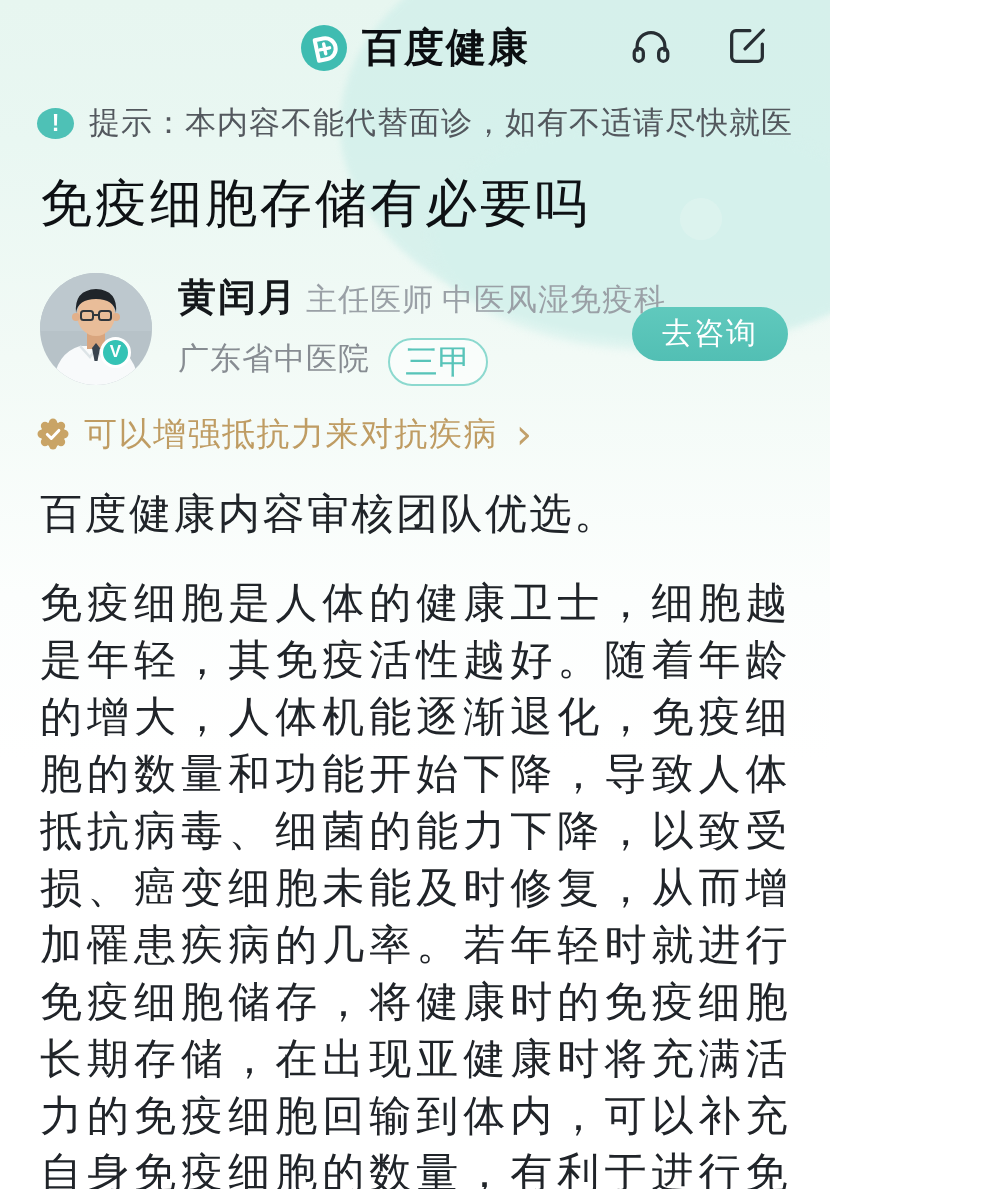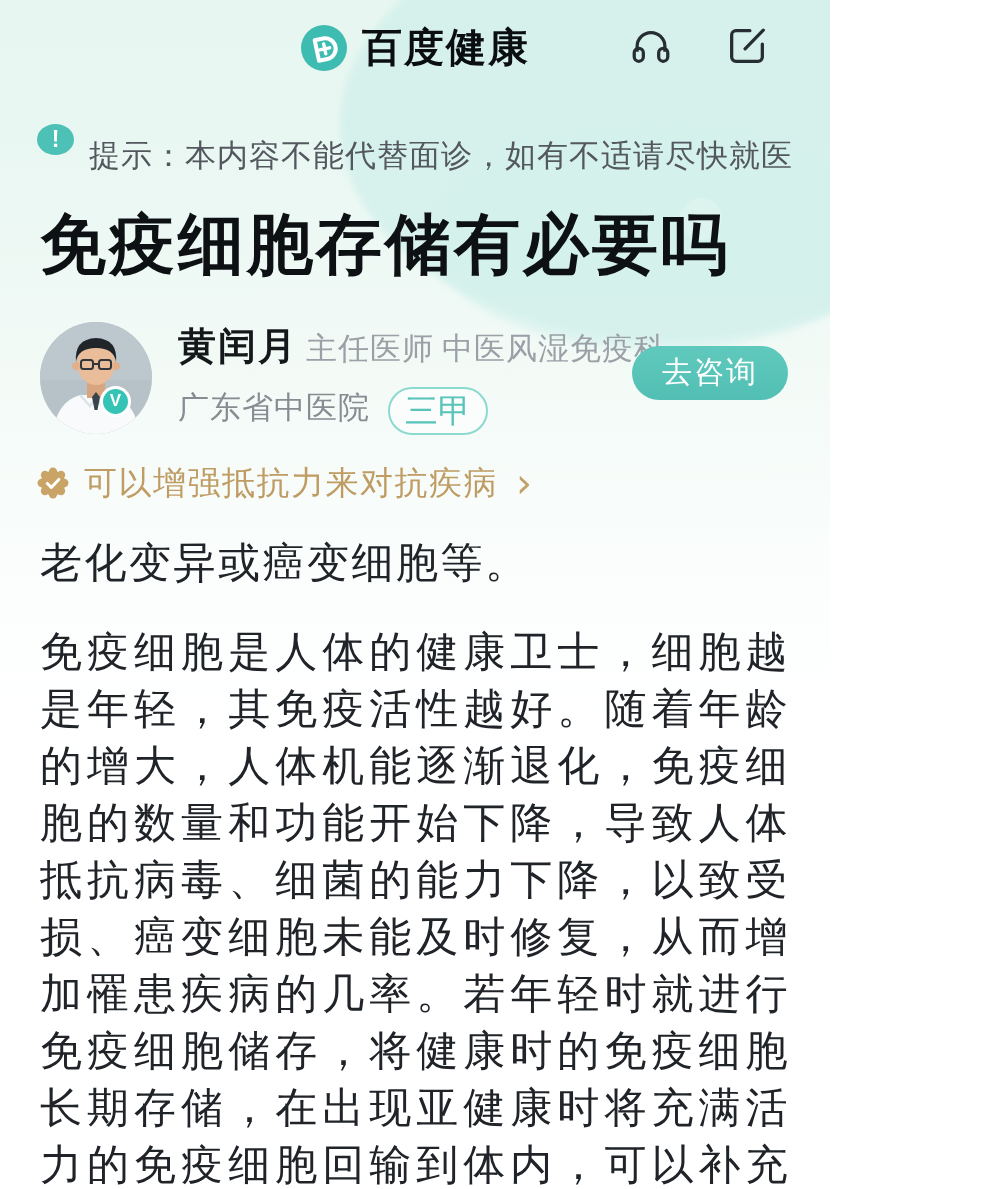--- a/index.html
+++ b/index.html
@@ -25,25 +25,25 @@
   .header-actions { position:absolute; right:60px; top:22px; display:flex; align-items:center; gap:50px; }
   .action-icon { width:46px; height:46px; display:block; cursor:pointer; }
 
   
   .notice { display:flex; justify-content:center; align-items:center; gap:15px; margin-top:10px; position:relative; z-index:2; }
   .notice-icon {
     width:37px; height:31px; border-radius:50%;
     background:#4ec1b6; color:#fff; font-weight:bold; font-size:23px;
     display:flex; align-items:center; justify-content:center; flex:none;
   }
-  .notice-text { font-size:31px; color:#53585e; letter-spacing:1px; white-space:nowrap;margin-top:33px; }
+  .notice-text { font-size:31px; color:#53585e; letter-spacing:1px; white-space:nowrap; }
 
   
   .article-title {
-    margin:30px 40px 10px; font-size:66px; font-weight:700;
+    margin:30px 40px 10px; font-size:52px; font-weight:400;
     color:#0e1114; letter-spacing:3px; line-height:1.15; position:relative; z-index:2;
   }
 
   
   .doctor { position:relative; margin:36px 40px 0; height:118px; display:flex; align-items:center; z-index:2; cursor:pointer; }
   .avatar-wrap { position:relative; width:112px; height:112px; flex:none; }
   .avatar-wrap svg { display:block; }
   .vbadge {
     position:absolute; left:60px; top:64px; width:31px; height:31px; box-sizing:border-box;
     background:#35c3b5; border:3px solid #fff; border-radius:50%;
@@ -54,21 +54,21 @@
   .doc-row1 { display:flex; align-items:baseline; gap:8px; white-space:nowrap; }
   .doc-name { font-size:38px; font-weight:700; color:#15181b; letter-spacing:2px; }
   .doc-sub { font-size:31px; color:#9aa0a6; letter-spacing:1px; }
   .doc-row2 { margin-top:15px; display:flex; align-items:flex-start; gap:18px; white-space:nowrap; }
   .hospital { font-size:31px; color:#878c92; letter-spacing:1px; }
   .grade-pill {
     font-size:33px; color:#58c4b9; border:2px solid #8cd9cf; border-radius:999px;
     padding:2px 15px; line-height:1.2; background:rgba(255,255,255,.55);
   }
   .consult-btn {
-    position:absolute; right:2px; top:27px; width:156px; height:54px;
+    position:absolute; right:2px; top:37px; width:156px; height:54px;
     border:none; border-radius:27px; cursor:pointer;
     background:linear-gradient(180deg,#60c9bd,#52bfb4);
     color:#fff; font-size:30px; letter-spacing:2px;
     font-family:Liberation Serif, serif;
     display:flex; align-items:center; justify-content:center;
   }
 
   
   .review { margin:24px 36px 0; display:flex; align-items:center; gap:14px; position:relative; z-index:2; cursor:pointer; }
   .seal-icon { width:34px; height:34px; display:block; flex:none; }
@@ -178,17 +178,17 @@
         <circle cx="18" cy="6" r="4.4"></circle>
           <circle cx="26.5" cy="9.5" r="4.4"></circle>
       </g>
       <path d="M12 18.5 l4.2 4.2 l8 -8.5" fill="none" stroke="#ffffff" stroke-width="3.2" stroke-linecap="round" stroke-linejoin="round"></path>
     </svg>
     <span class="review-text">可以增强抵抗力来对抗疾病</span>
     <span class="review-chevron">›</span>
   </div>
 
   <article class="article-body">
-    <p>老化变异或癌变细胞等。</p>
+    <p>百度健康内容审核团队优选。</p>
     <p>免疫细胞是人体的健康卫士，细胞越是年轻，其免疫活性越好。随着年龄的增大，人体机能逐渐退化，免疫细胞的数量和功能开始下降，导致人体抵抗病毒、细菌的能力下降，以致受损、癌变细胞未能及时修复，从而增加罹患疾病的几率。若年轻时就进行免疫细胞储存，将健康时的免疫细胞长期存储，在出现亚健康时将充满活力的免疫细胞回输到体内，可以补充自身免疫细胞的数量，有利于进行免疫调节，清除体内病原体、老化变异或癌变细胞等，可以增强抵抗力来对抗疾病，促使机体恢复健康。</p>
   </article>
 
 </div>
 
 </body></html>

